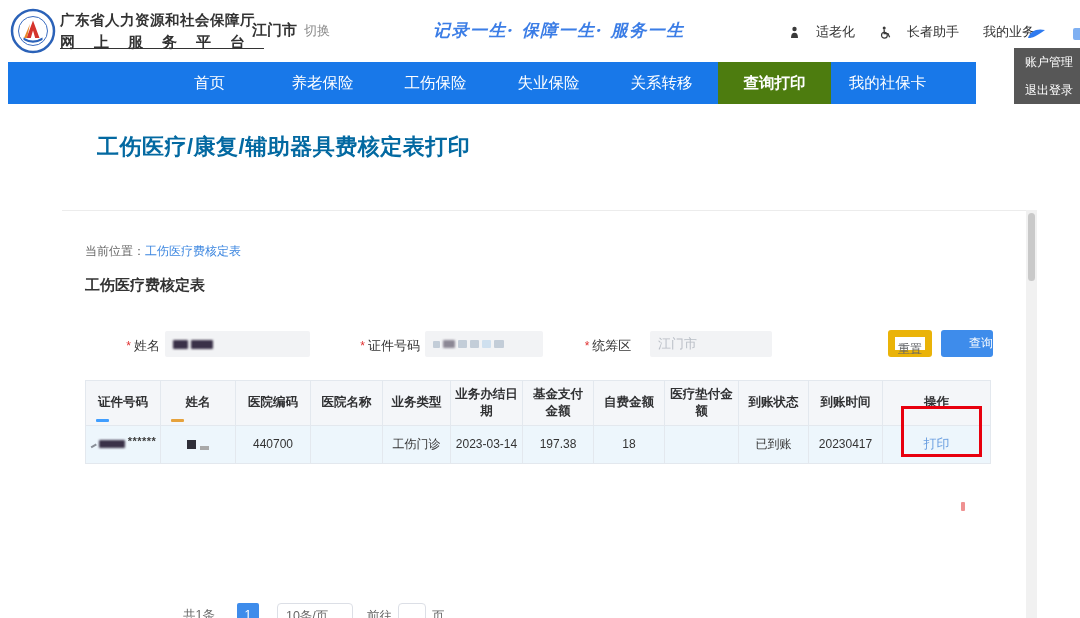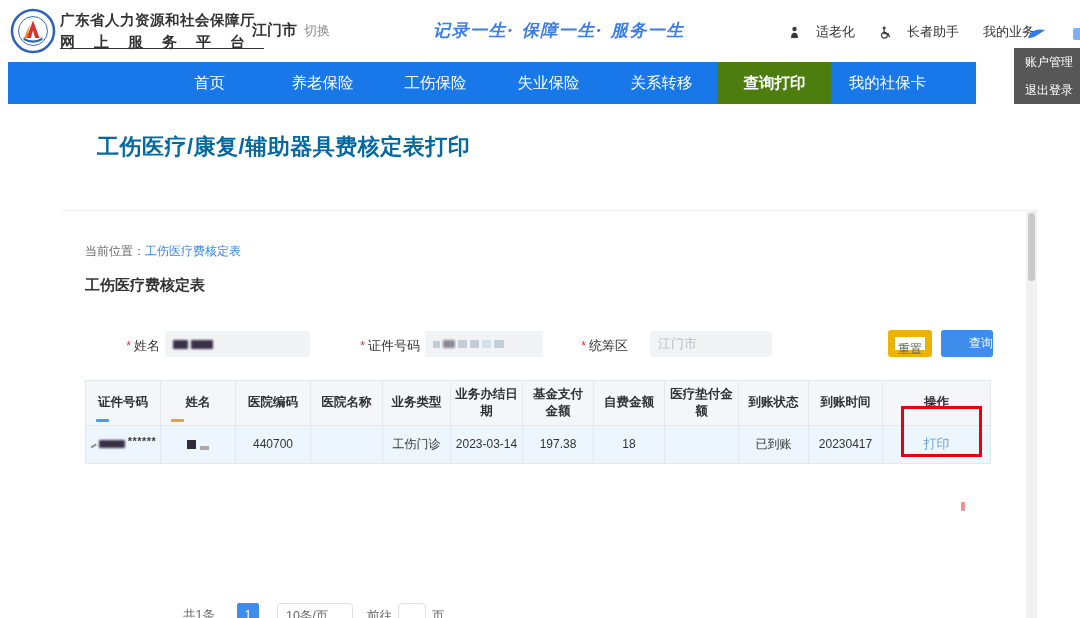--- a/index.html
+++ b/index.html
@@ -166,21 +166,21 @@
   </div>
   <div class="f-input" style="left:425px; width:118px; gap:3px;">
     <span class="mask-light" style="width:7px; height:7px;"></span>
     <span class="mask-dark" style="width:12px; height:8px; opacity:0.55;"></span>
     <span class="mask-light" style="width:9px; height:8px;"></span>
     <span class="mask-light" style="width:9px; height:8px;"></span>
     <span class="mask-light" style="width:9px; height:8px; background:#cfe0ef;"></span>
     <span class="mask-light" style="width:10px; height:8px;"></span>
   </div>
 
-  <div class="f-label" style="left:560px; width:68px;">
+  <div class="f-label" style="left:574px; width:68px;text-align:center;">
     <span class="req">*</span><span>统筹区</span>
   </div>
   <div class="f-input" style="left:650px; width:122px;">
     <span class="region-text">江门市</span>
   </div>
 
   <button class="btn-reset">重置</button>
   <button class="btn-search">查询</button>
 
   <table class="result">

